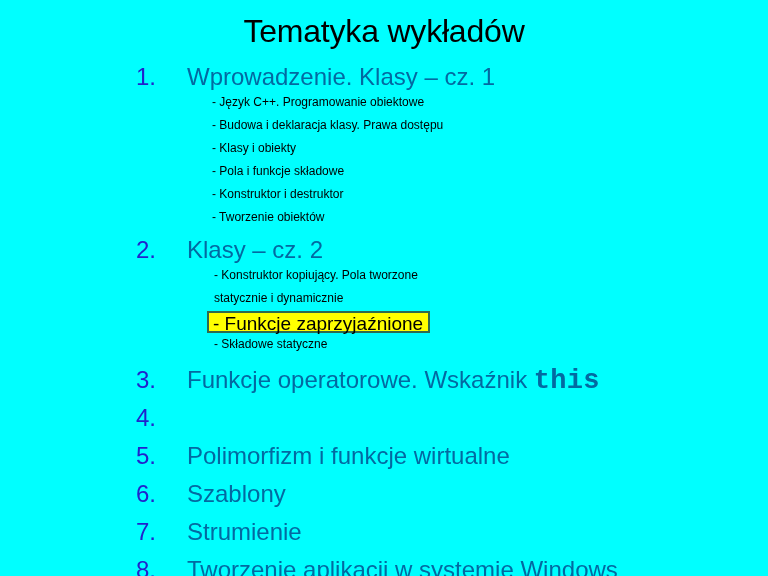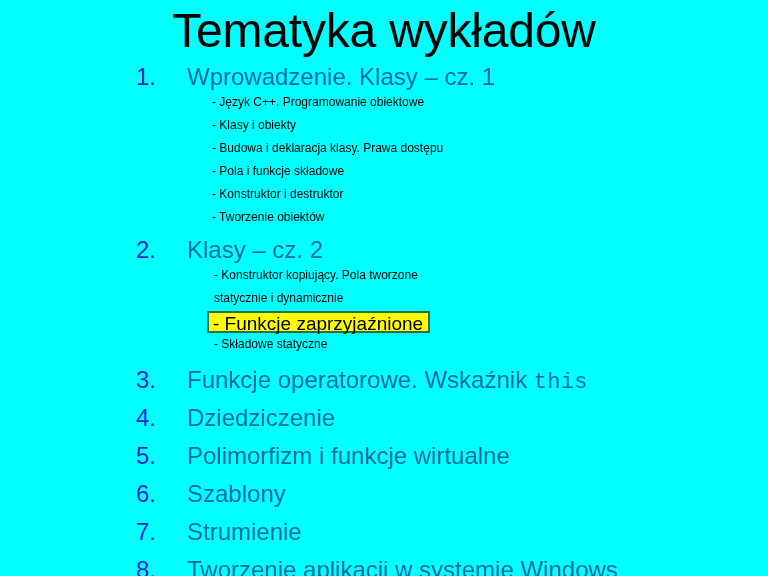--- a/index.html
+++ b/index.html
@@ -19,21 +19,21 @@
     height: 576px;
     background: #00ffff;
     box-sizing: border-box;
   }
   .slide-title {
     position: absolute;
     top: 2px;
     left: 0;
     width: 768px;
     text-align: center;
-    font-size: 48px;
+    font-size: 32px;
     line-height: 58px;
     color: #000000;
     font-weight: normal;
     letter-spacing: -0.2px;
     white-space: nowrap;
   }
   .body-list {
     position: absolute;
     top: 62px;
     left: 0;
@@ -62,22 +62,22 @@
   .topic-label {
     position: absolute;
     left: 187px;
     top: 0;
     font-size: 24px;
     line-height: 29px;
     color: #0369a1;
   }
   .mono {
     font-family: "Liberation Mono", "DejaVu Sans Mono", monospace;
-    font-weight: normal;
-    font-size: 22px;
+    font-weight: bold;
+    font-size: 27px;
     letter-spacing: 0.3px;
     margin-top: 48px;
   }
   .subs {
     margin: 0;
     padding: 0;
     list-style: none;
   }
   .sub {
     position: relative;
@@ -126,22 +126,22 @@
 
   <div class="body-list">
 
     <div class="topic">
       <div class="topic-head">
         <span class="topic-num">1.</span>
         <span class="topic-label">Wprowadzenie. Klasy – cz. 1</span>
       </div>
       <ul class="subs">
         <li class="sub">- Język C++. Programowanie obiektowe</li>
+        <li class="sub">- Budowa i deklaracja klasy.  Prawa dostępu</li>
         <li class="sub">- Klasy i obiekty</li>
-        <li class="sub">- Budowa i deklaracja klasy.  Prawa dostępu</li>
         <li class="sub">- Pola i funkcje składowe</li>
         <li class="sub">- Konstruktor i destruktor</li>
         <li class="sub">- Tworzenie obiektów</li>
       </ul>
     </div>
 
     <div class="spacer-sm"></div>
 
     <div class="topic">
       <div class="topic-head">
@@ -165,21 +165,20 @@
         <span class="topic-num">3.</span>
         <span class="topic-label"><span>Funkcje operatorowe. Wskaźnik </span><span class="mono">this</span></span>
       </div>
     </div>
 
     <div class="spacer-md"></div>
 
     <div class="topic">
       <div class="topic-head">
         <span class="topic-num">4.</span>
-        <span class="topic-label">Dziedziczenie</span>
       </div>
     </div>
 
     <div class="spacer-md"></div>
 
     <div class="topic">
       <div class="topic-head">
         <span class="topic-num">5.</span>
         <span class="topic-label">Polimorfizm i funkcje wirtualne</span>
       </div>

